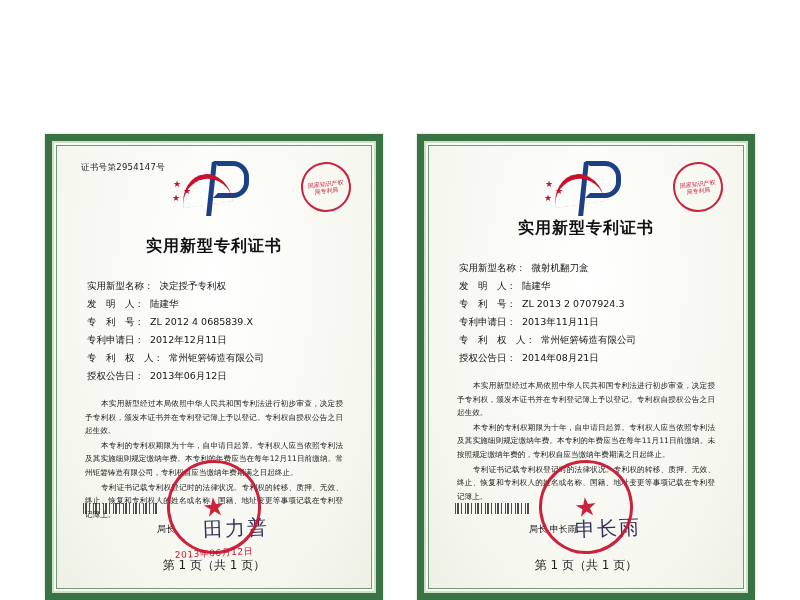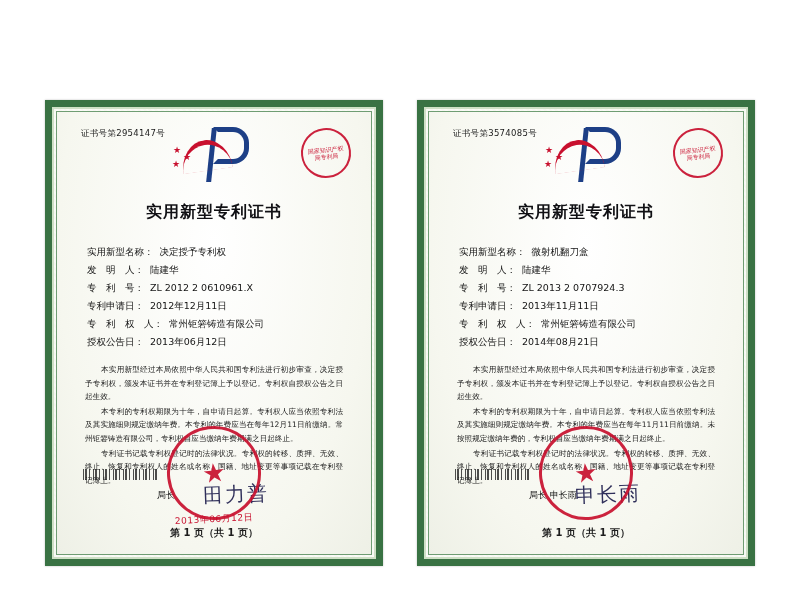--- a/index.html
+++ b/index.html
@@ -11,21 +11,21 @@
     font-family: "DejaVu Sans", "Liberation Sans", sans-serif;
     overflow: hidden;
   }
   #stage {
     position: relative;
     width: 800px;
     height: 600px;
     background: #ffffff;
     display: flex;
     flex-direction: row;
-    align-items: center;
+    align-items: flex-end;
     justify-content: center;
     gap: 34px;
     padding-top: 66px;
     box-sizing: border-box;
   }
   .cert {
     position: relative;
     width: 338px;
     height: 466px;
     background: #f7f8f2;
@@ -258,23 +258,22 @@
     letter-spacing: 2px;
     transform: rotate(-2deg);
     opacity: 0.9;
   }
   .page-foot {
     position: absolute;
     left: 0;
     right: 0;
     bottom: 14px;
     text-align: center;
-    font-size: 10px;
+    font-size: 12px;
     color: #1d1d1d;
-    font-weight: bold;
   }
 </style>
 </head>
 <body>
 
 <div id="stage">
 
   <div class="cert">
     <div class="frame-outer"></div>
     <div class="frame-mid"></div>
@@ -303,21 +302,21 @@
       <div class="title">实用新型专利证书</div>
 
       <div class="fields">
         <div class="field">
           <span class="lbl">实用新型名称：</span><span class="val">决定授予专利权</span>
         </div>
         <div class="field">
           <span class="lbl">发　明　人：</span><span class="val">陆建华</span>
         </div>
         <div class="field">
-          <span class="lbl">专　利　号：</span><span class="val">ZL 2012 2 0610961.X</span>
+          <span class="lbl">专　利　号：</span><span class="val">ZL 2012 4 0685839.X</span>
         </div>
         <div class="field">
           <span class="lbl">专利申请日：</span><span class="val">2012年12月11日</span>
         </div>
         <div class="field">
           <span class="lbl">专　利　权　人：</span><span class="val">常州钜箬铸造有限公司</span>
         </div>
         <div class="field">
           <span class="lbl">授权公告日：</span><span class="val">2013年06月12日</span>
         </div>
@@ -343,21 +342,20 @@
   </div>
 
   <div class="cert">
     <div class="frame-outer"></div>
     <div class="frame-mid"></div>
     <div class="frame-inner"></div>
     <div class="paper"></div>
 
     <div class="content">
 
-      <div class="serial-row">证书号第3574085号</div>
 
       <div class="logo-area">
         <div class="logo-stars">
           <span class="s1">★</span>
           <span class="s2">★</span>
           <span class="s3">★</span>
         </div>
         <div class="logo-p">
           <div class="stem"></div>
           <div class="bowl"></div>

